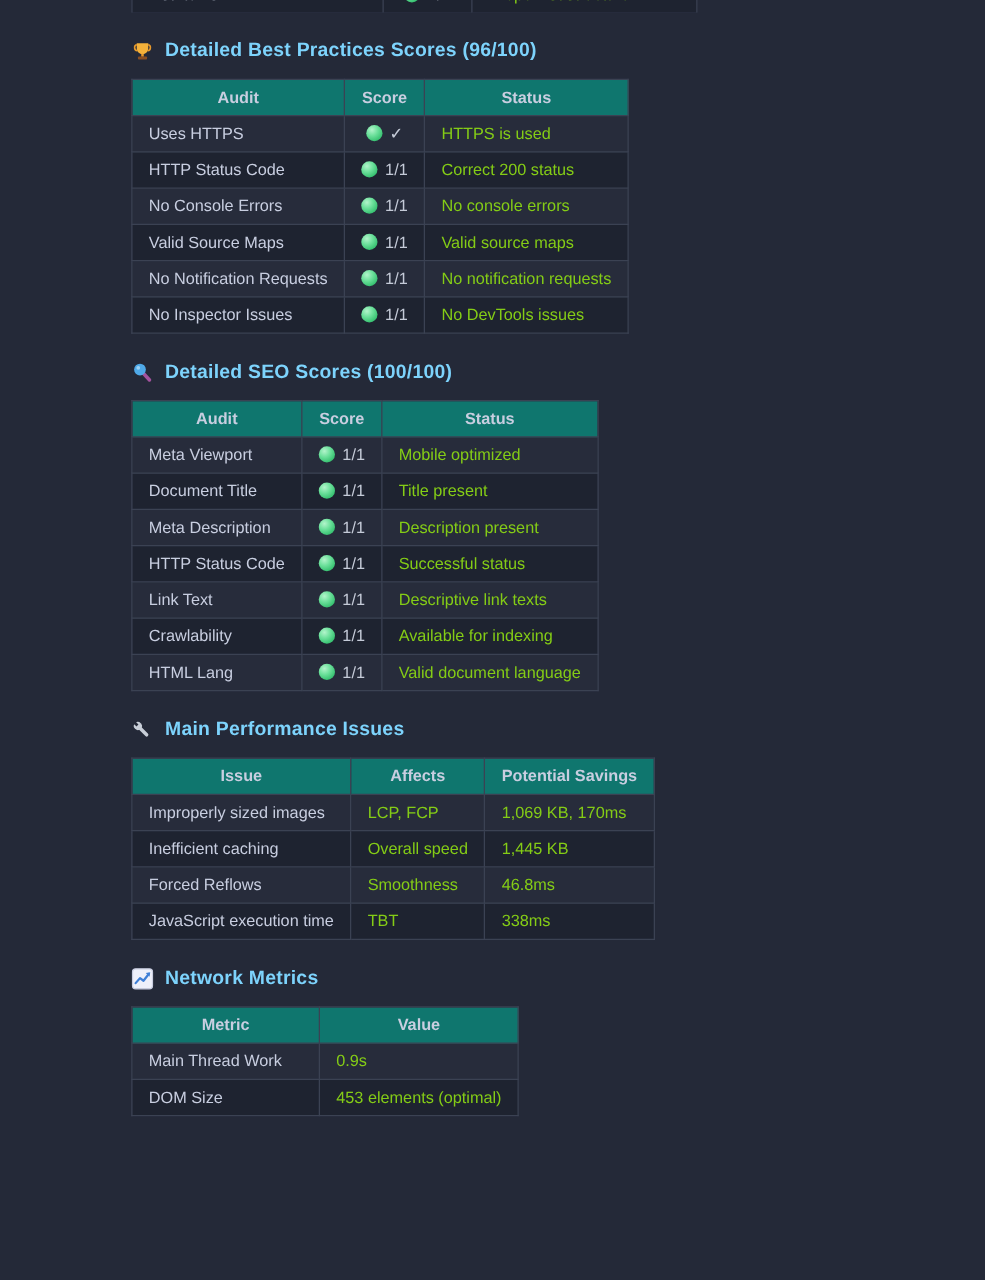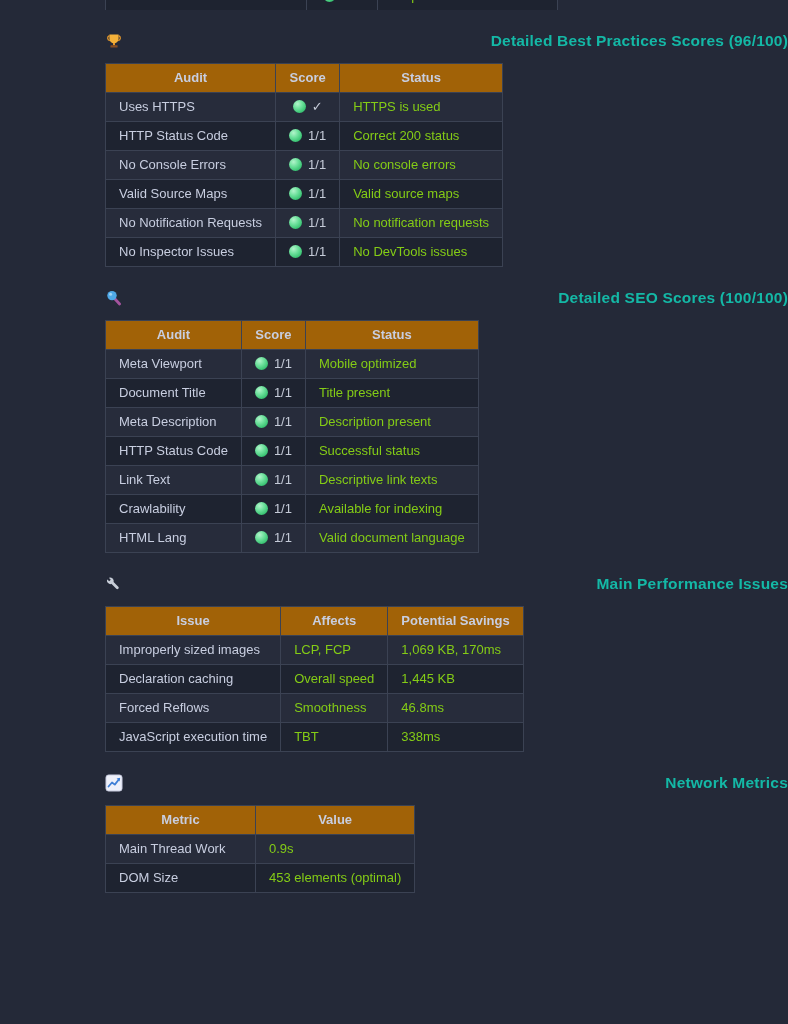--- a/index.html
+++ b/index.html
@@ -12,37 +12,37 @@
   .content { padding: 0 0 0 105px; }
 
   
   .clip-top { height: 10px; overflow: hidden; }
   .clip-top table { margin-top: -19px; }
 
   h2.section-heading {
     display: flex; align-items: center; gap: 9px;
     margin: 20px 0 12px 0;
     font-size: 15.5px; line-height: 21px; font-weight: 700;
-    color: #14b8a6; letter-spacing: .2px; justify-content: space-between;
+    color: #7dd3fc; letter-spacing: .2px;
   }
   h2 .hicon { width: 18px; height: 18px; flex: 0 0 18px; }
 
   table {
     border-collapse: collapse;
     font-size: 13px;
   }
   th, td {
     border: 1px solid #3b4253;
     padding: 5px 13px;
     line-height: 18px;
     white-space: nowrap;
     text-align: left;
   }
   thead th {
-    background: #a16207;
+    background: #0f766e;
     color: #c8cee0; font-weight: 700; text-align: center;
   }
   tbody tr:nth-child(odd)  { background: #272c3b; }
   tbody tr:nth-child(even) { background: #1e2330; }
   tbody tr.dark { background: #1e2330; }
 
   td.c-key    { font-weight: 400; color: #c8cee0; }
   td.c-score  { color: #c5cbd8; text-align: center; }
   td.c-status { color: #84cc16; }
 
@@ -222,21 +222,21 @@
         <th>Potential Savings</th>
       </tr>
     </thead>
     <tbody>
       <tr>
         <td class="c-key">Improperly sized images</td>
         <td class="c-status">LCP, FCP</td>
         <td class="c-status">1,069 KB, 170ms</td>
       </tr>
       <tr>
-        <td class="c-key">Declaration caching</td>
+        <td class="c-key">Inefficient caching</td>
         <td class="c-status">Overall speed</td>
         <td class="c-status">1,445 KB</td>
       </tr>
       <tr>
         <td class="c-key">Forced Reflows</td>
         <td class="c-status">Smoothness</td>
         <td class="c-status">46.8ms</td>
       </tr>
       <tr>
         <td class="c-key">JavaScript execution time</td>

